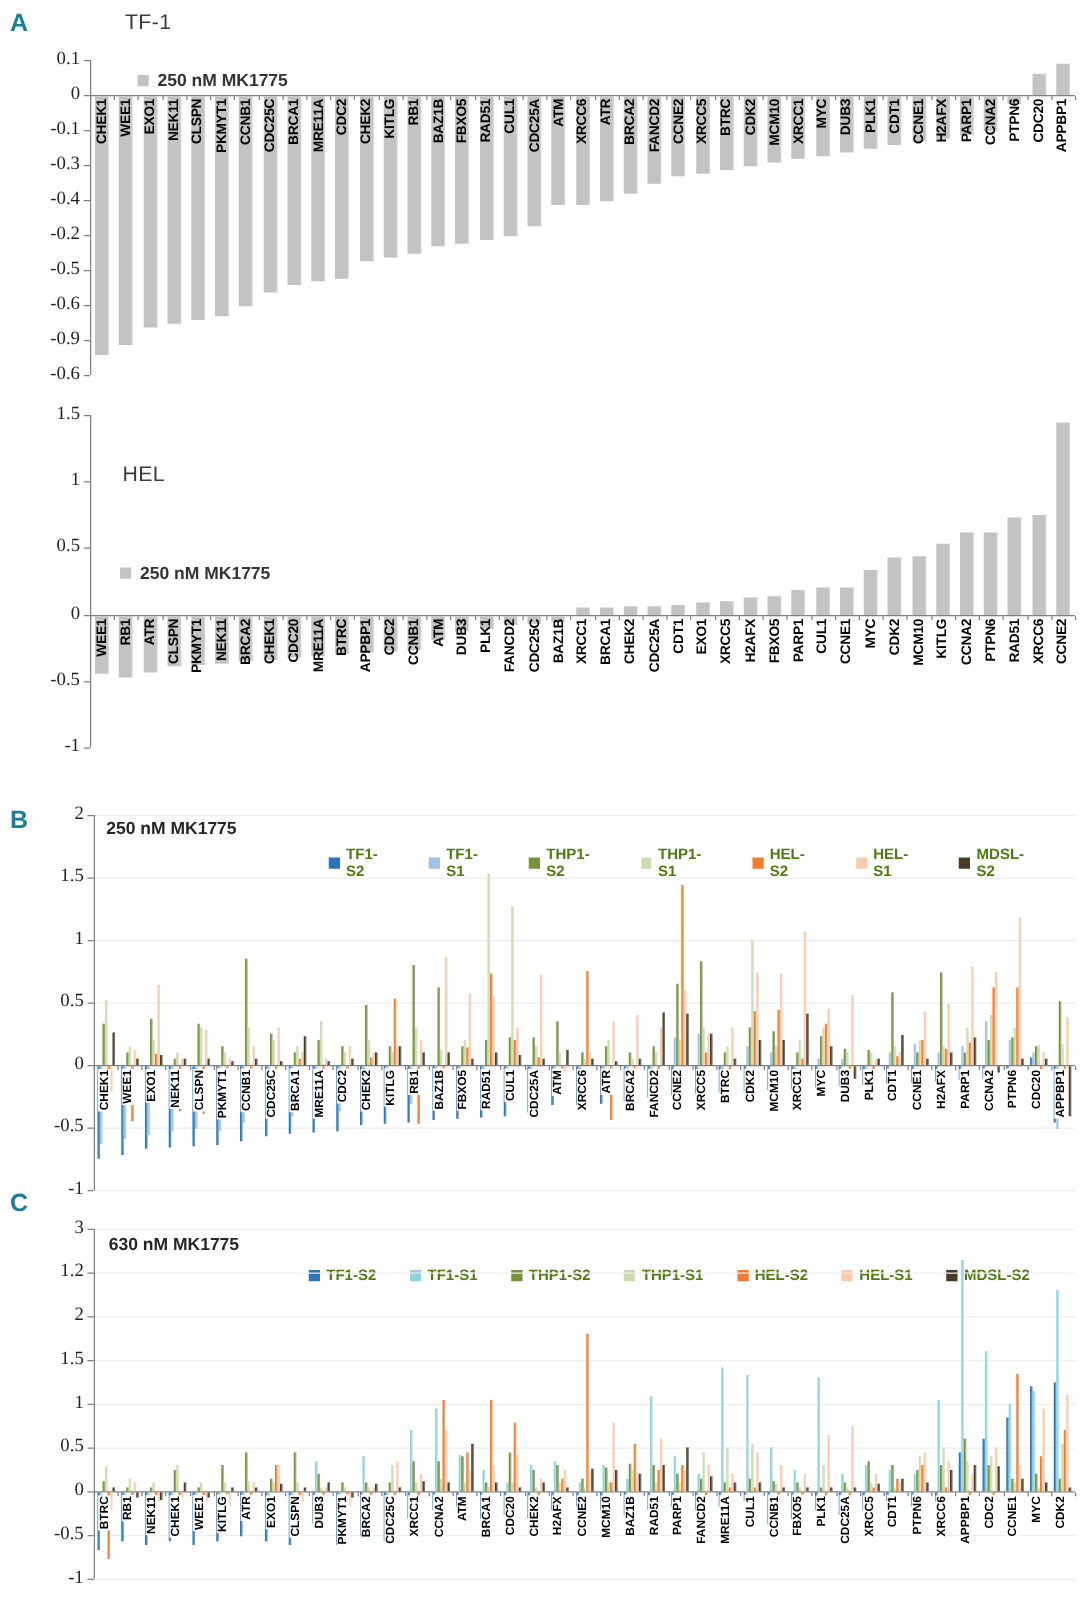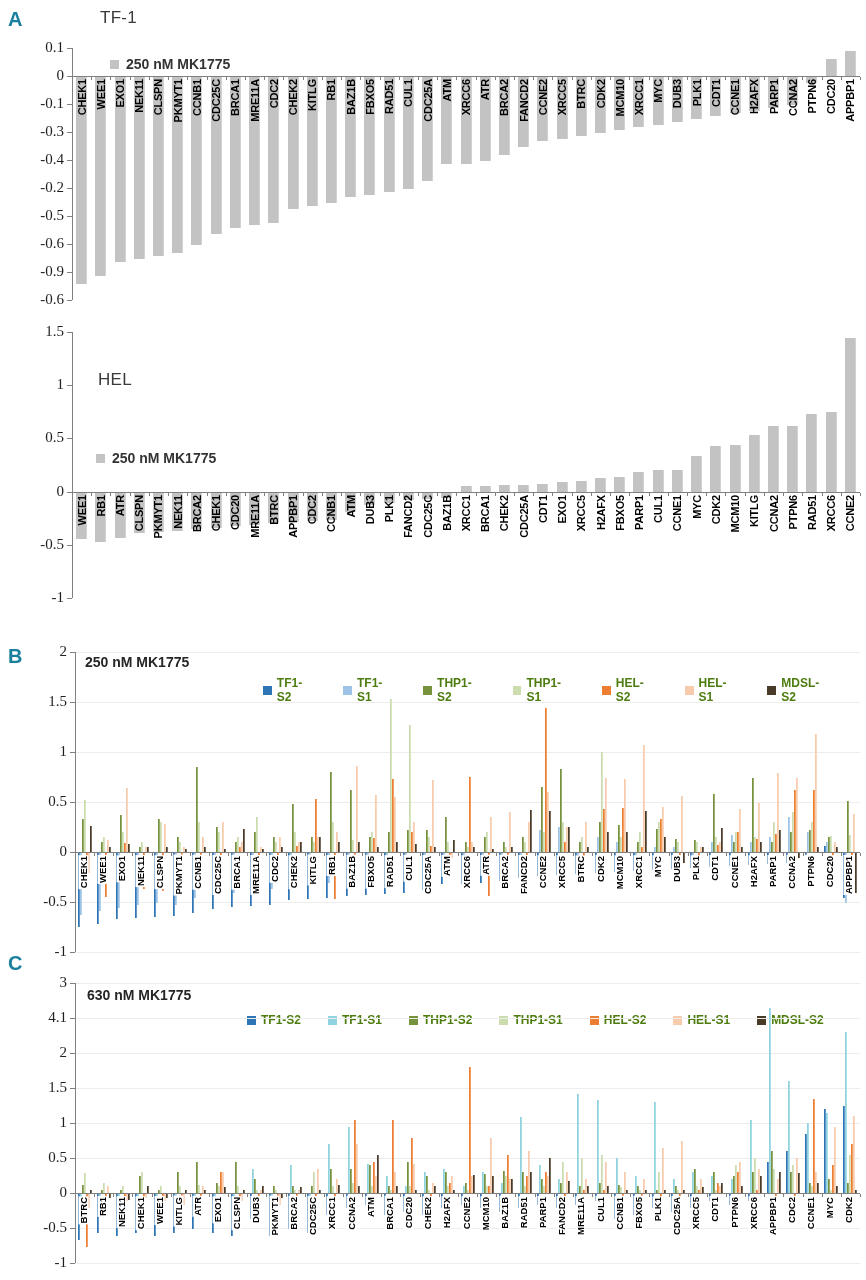--- a/index.html
+++ b/index.html
@@ -802,21 +802,21 @@
       <div class="gridline" style="top: 105px; width: 785px;"></div>
       <div class="gridline" style="top: 140px; width: 785px;"></div>
       <div class="gridline" style="top: 175px; width: 785px;"></div>
       <div class="gridline" style="top: 245px; width: 785px;"></div>
       <div class="gridline" style="top: 280px; width: 785px;"></div>
       <div class="yaxis-line" style="height: 280px;"></div>
       <div class="zero-line" style="top: 210px; width: 785px;"></div>
       <div class="ytickmark" style="left: -5px; top: 0px;"></div>
       <div class="ytick" style="left: -54px; top: -9px;">3</div>
       <div class="ytickmark" style="left: -5px; top: 35px;"></div>
-      <div class="ytick" style="left: -54px; top: 26px;">4.1</div>
+      <div class="ytick" style="left: -54px; top: 26px;">1.2</div>
       <div class="ytickmark" style="left: -5px; top: 70px;"></div>
       <div class="ytick" style="left: -54px; top: 61px;">2</div>
       <div class="ytickmark" style="left: -5px; top: 105px;"></div>
       <div class="ytick" style="left: -54px; top: 96px;">1.5</div>
       <div class="ytickmark" style="left: -5px; top: 140px;"></div>
       <div class="ytick" style="left: -54px; top: 131px;">1</div>
       <div class="ytickmark" style="left: -5px; top: 175px;"></div>
       <div class="ytick" style="left: -54px; top: 166px;">0.5</div>
       <div class="ytickmark" style="left: -5px; top: 210px;"></div>
       <div class="ytick" style="left: -54px; top: 201px;">0</div>

